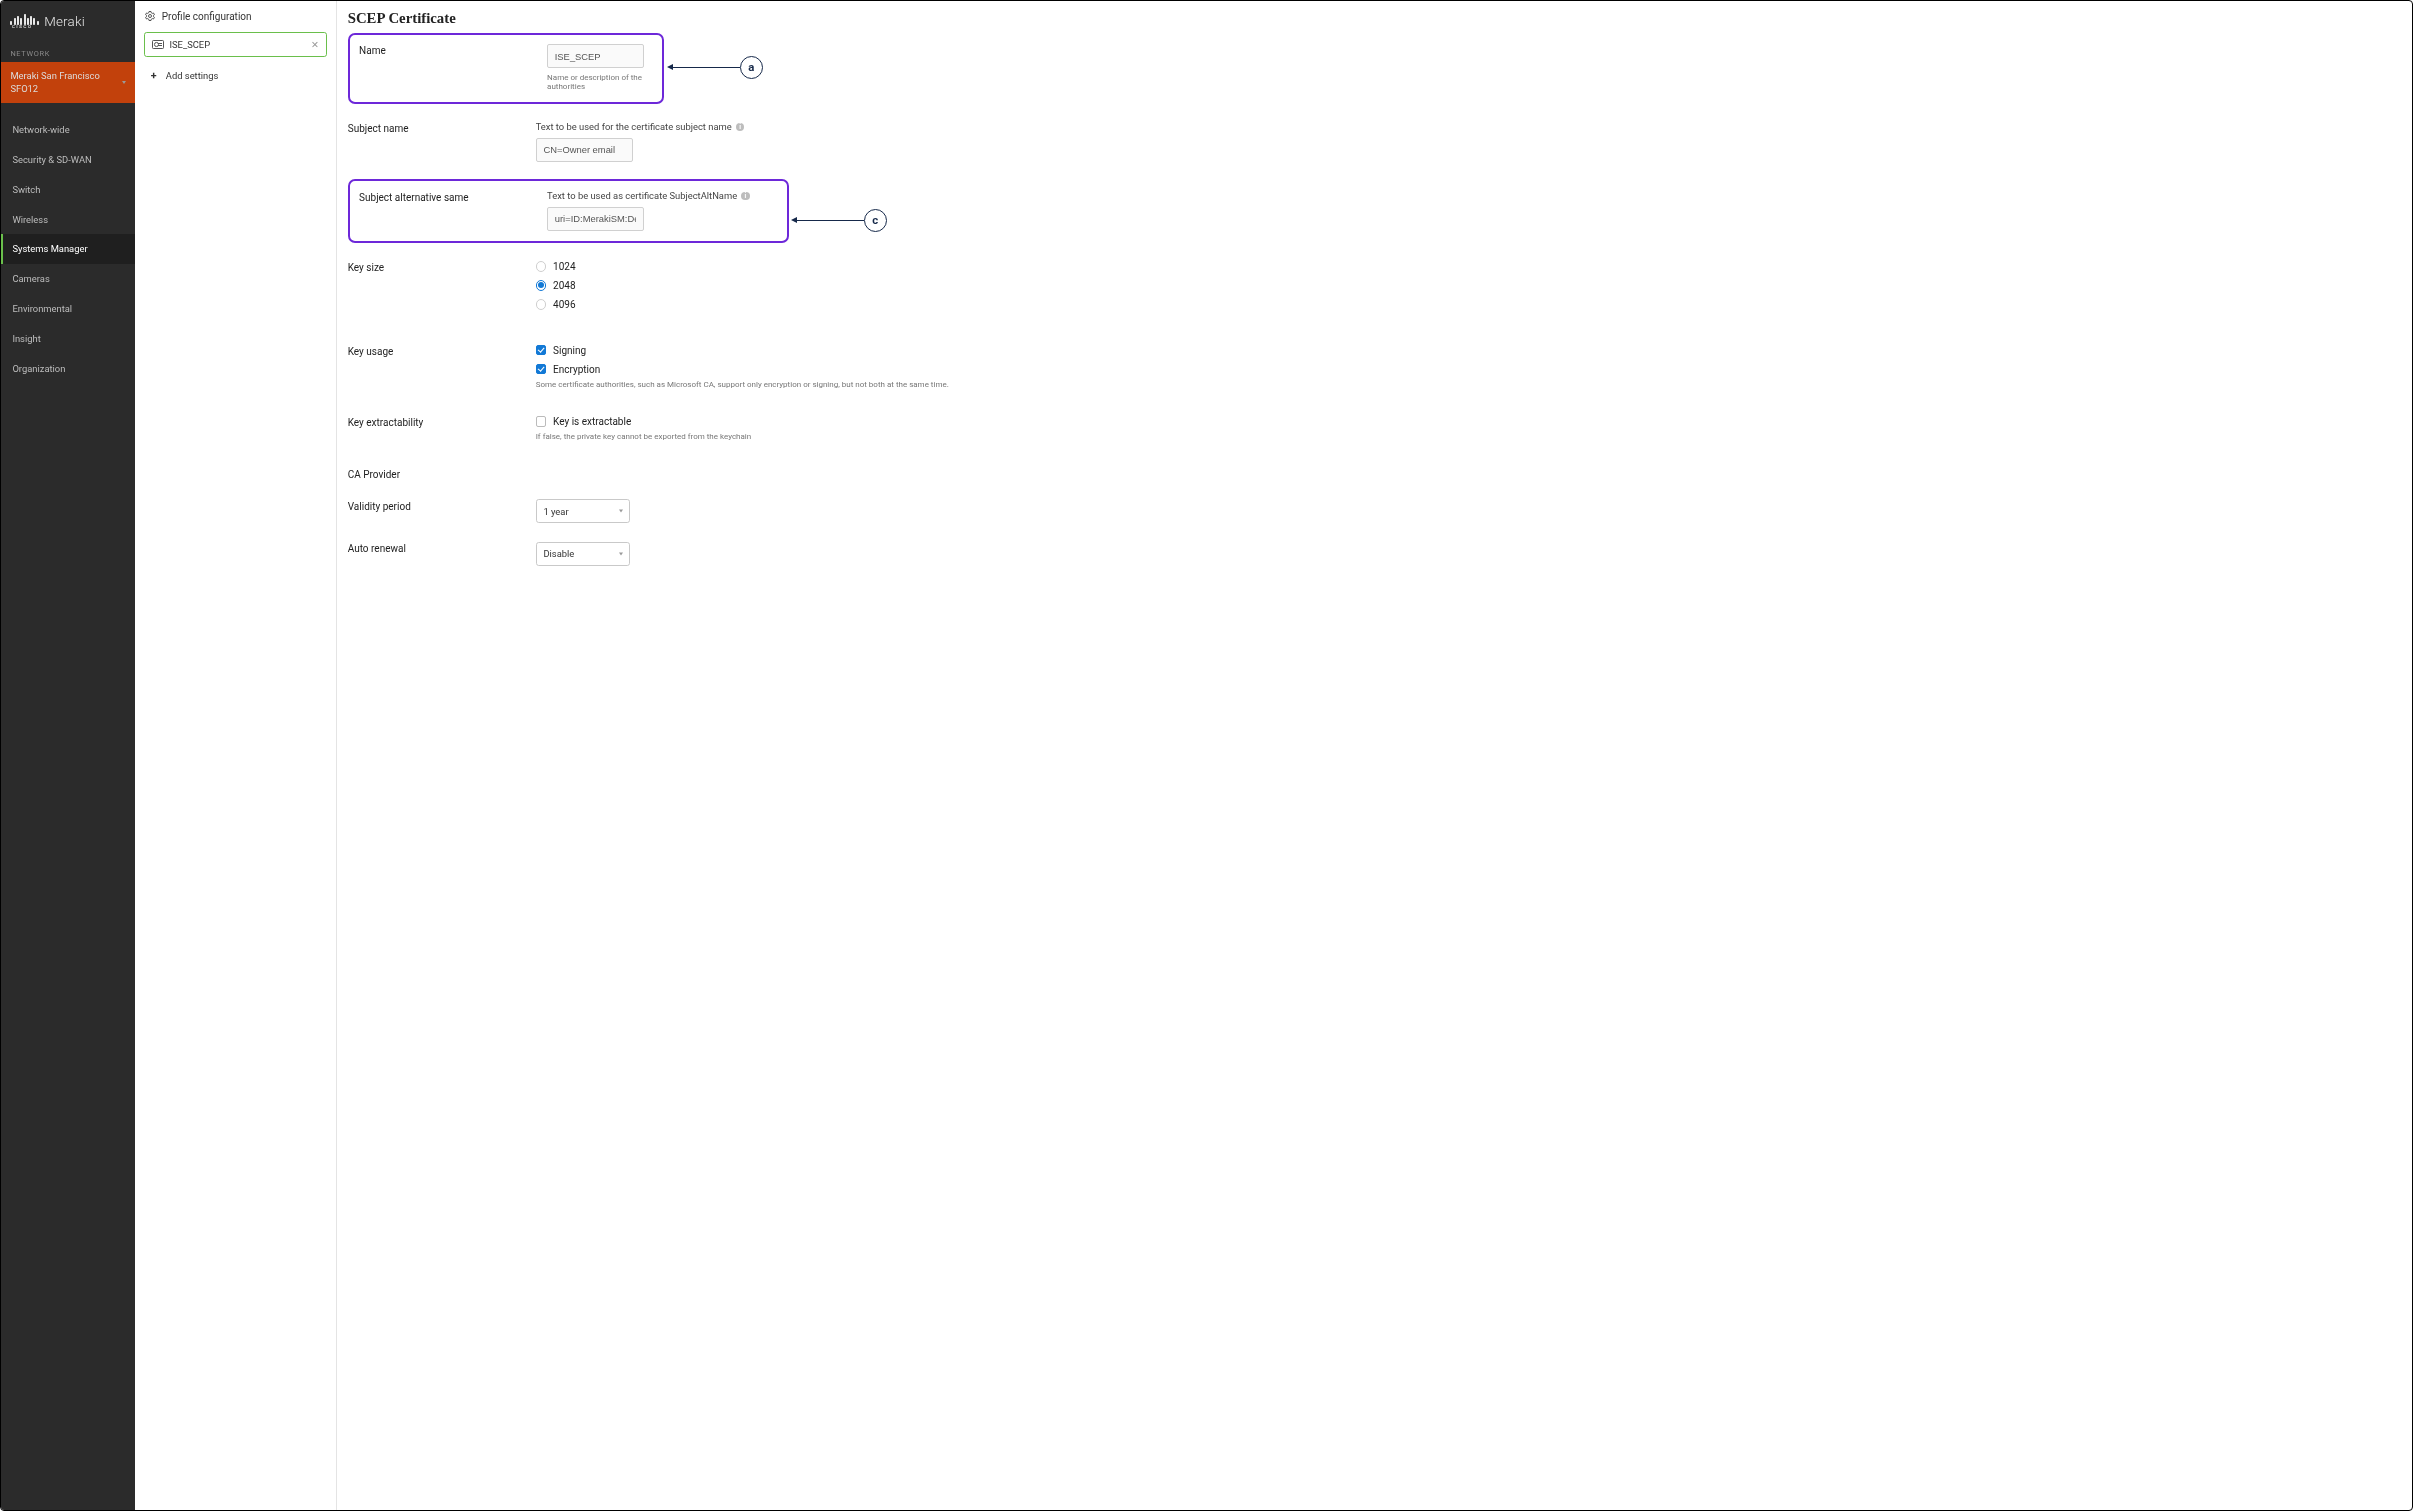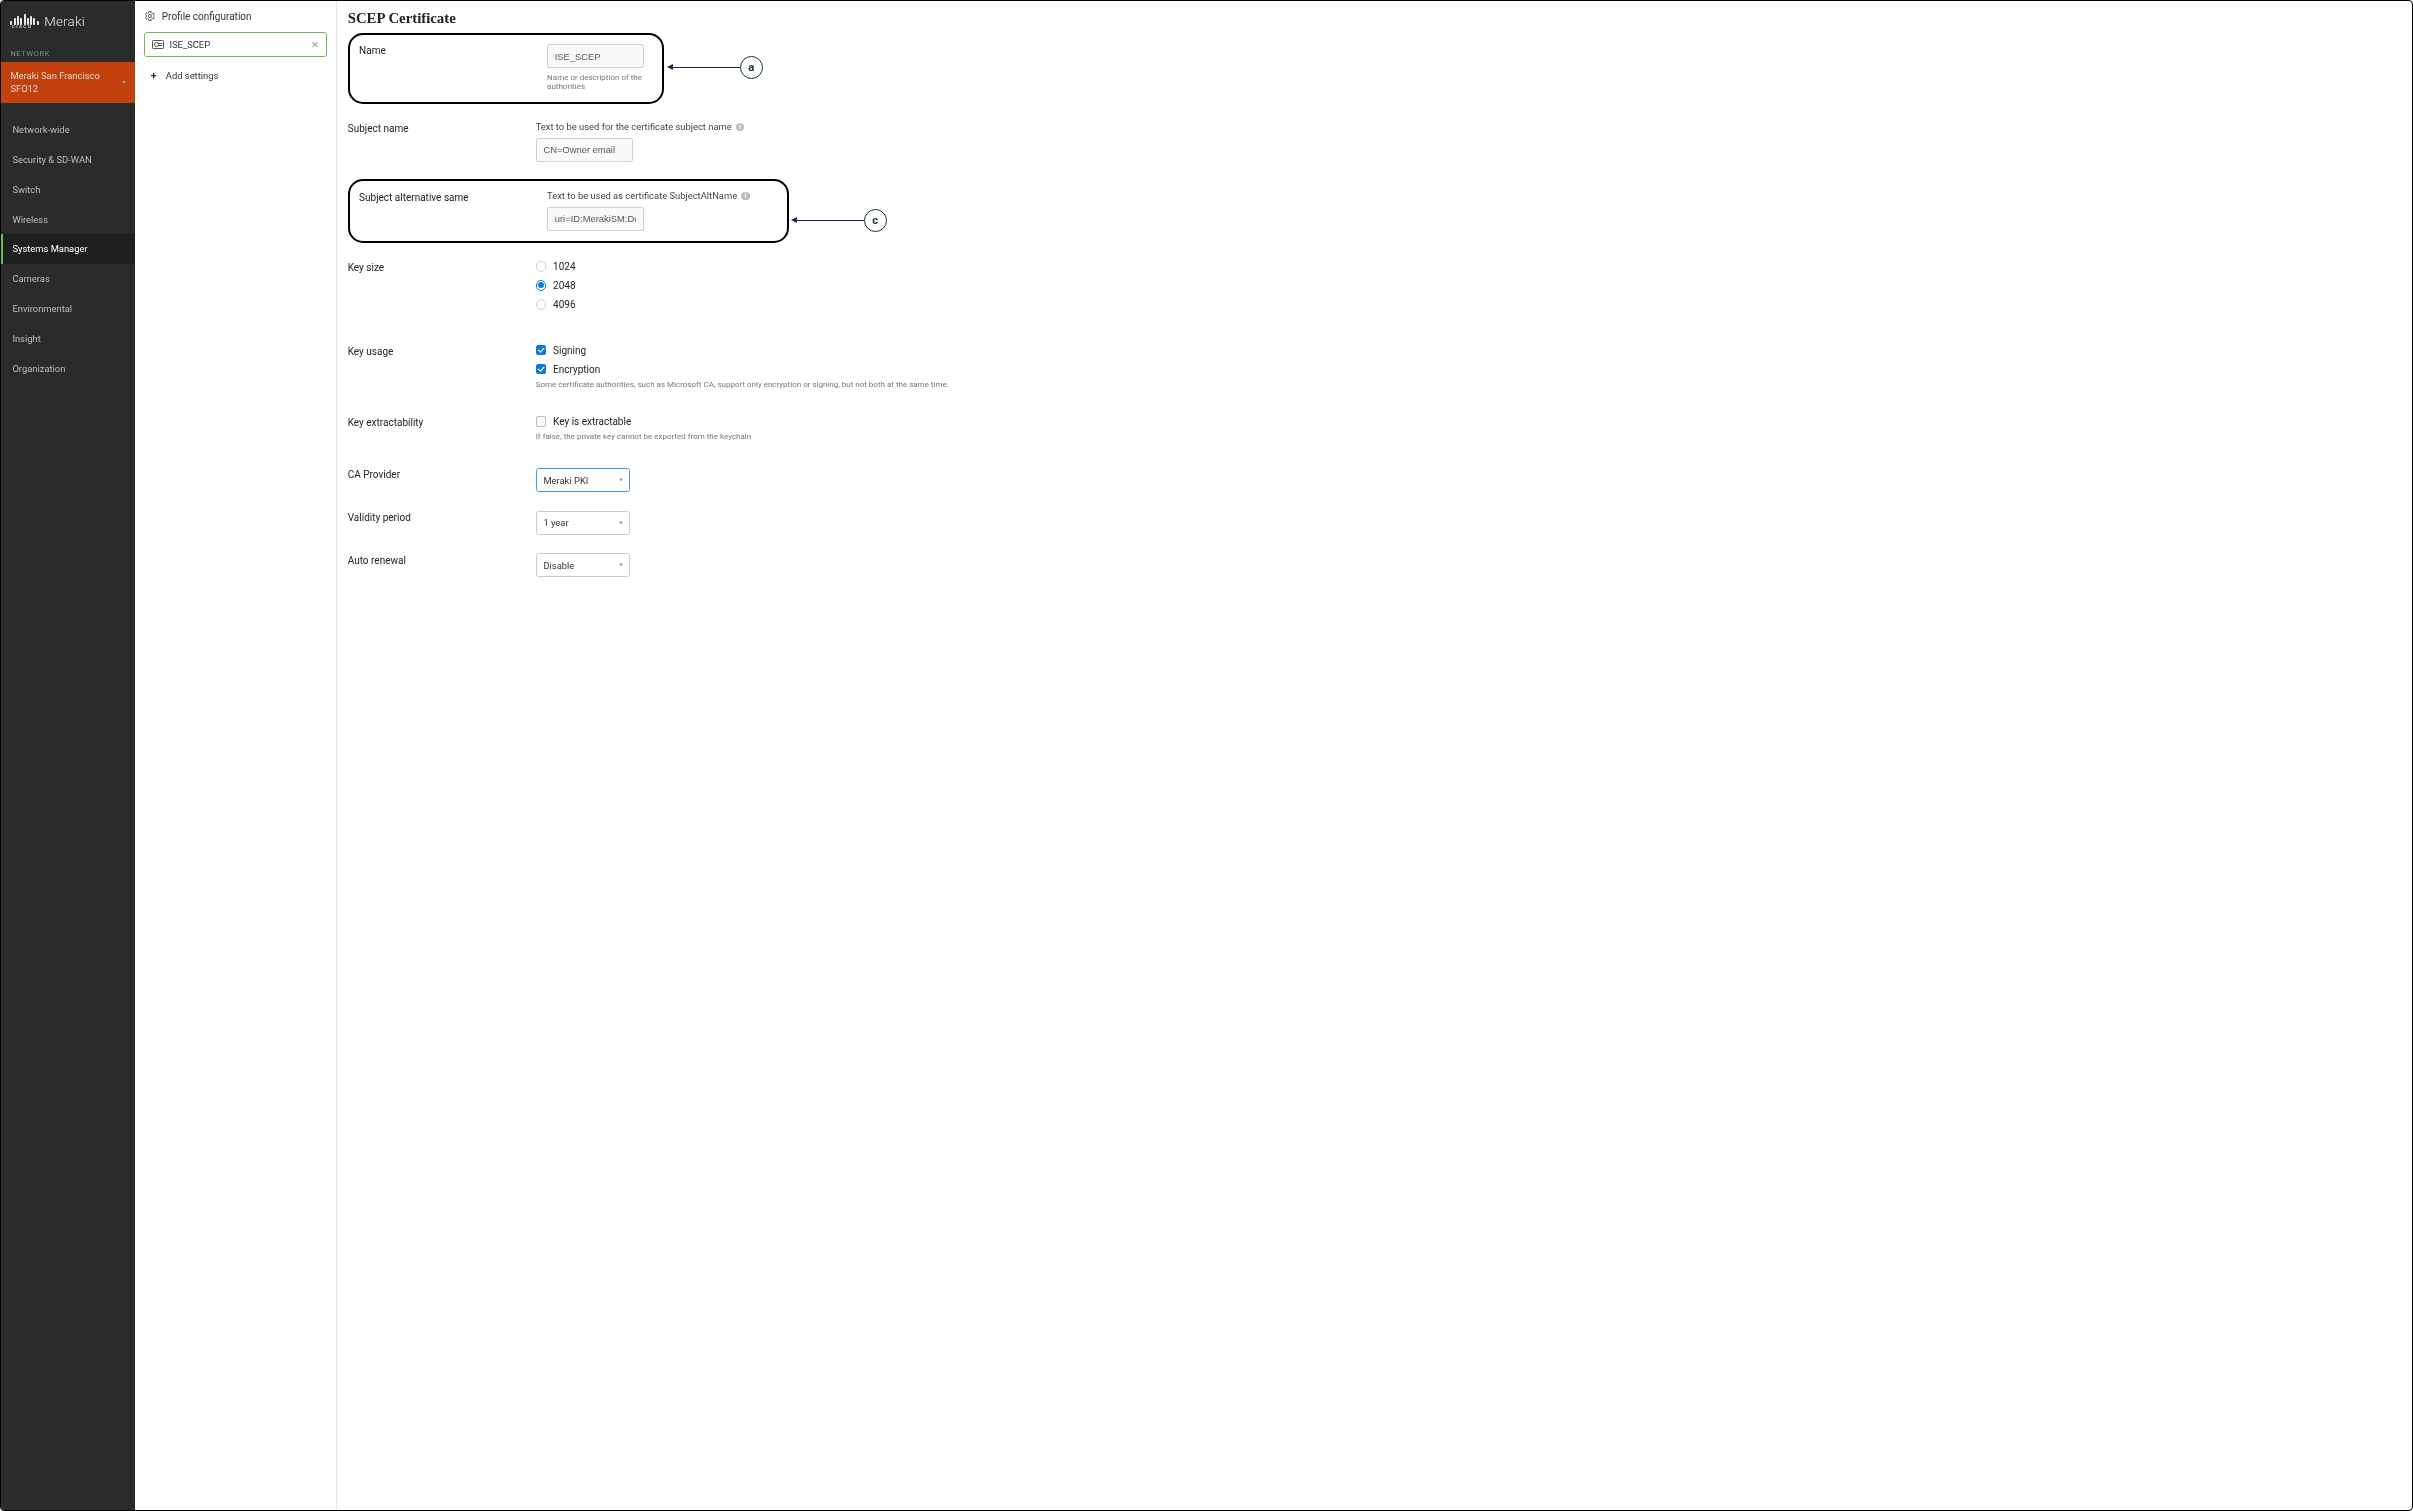--- a/index.html
+++ b/index.html
@@ -267,22 +267,22 @@
     position:absolute; right:6px; top:50%;
     transform: translateY(-50%);
     width:0;height:0;
     border-left:2.7px solid transparent;
     border-right:2.7px solid transparent;
     border-top:3.4px solid #9a9a9a;
   }
   .select.outlined { border-color:#3ca0e8; }
 
   .callout-box {
-    border: 2px solid #000000;
-    border-radius: 15px;
+    border: 2px solid #6d28d9;
+    border-radius: 7px;
     padding: 6.7px 9.4px 10.7px 9.4px;
     margin-bottom: 8px;
   }
   .callout-box .row { padding: 2.7px 0 0 0; }
 
   
   .marker {
     position:absolute;
     display:flex; align-items:center;
     z-index: 5;
@@ -460,26 +460,20 @@
         <div class="check-row" style="margin-bottom:4px">
           <span class="checkbox"></span>
           <span>Key is extractable</span>
         </div>
         <div class="helper">If false, the private key cannot be exported from the keychain</div>
       </div>
     </div>
 
     <div class="row" style="padding-bottom:9.4px">
       <div class="label">CA Provider</div>
-      <div>
-        <div class="select outlined">
-          <span>Meraki PKI</span>
-          <span class="sel-caret"></span>
-        </div>
-      </div>
     </div>
 
     <div class="row" style="padding-bottom:9.4px">
       <div class="label">Validity period</div>
       <div>
         <div class="select">
           <span>1 year</span>
           <span class="sel-caret"></span>
         </div>
       </div>

